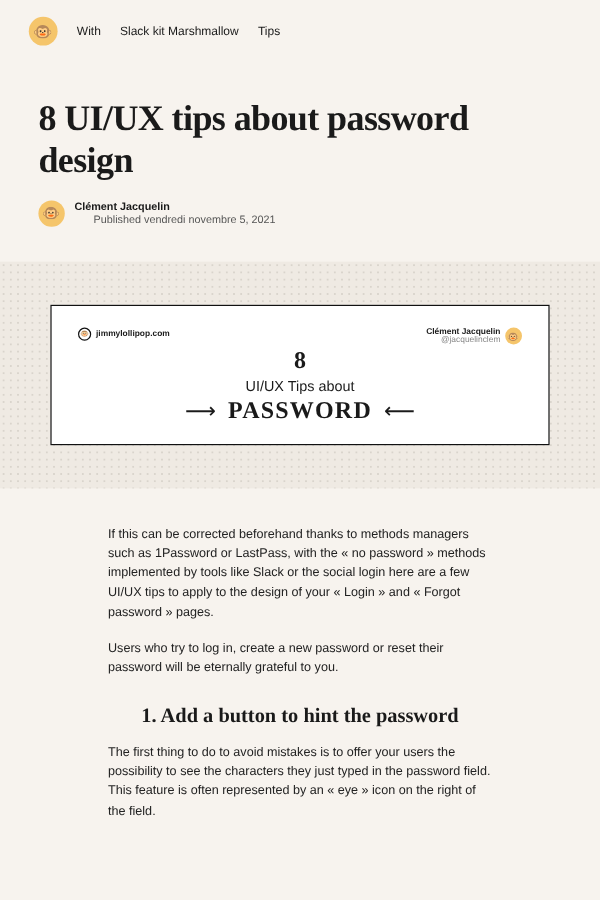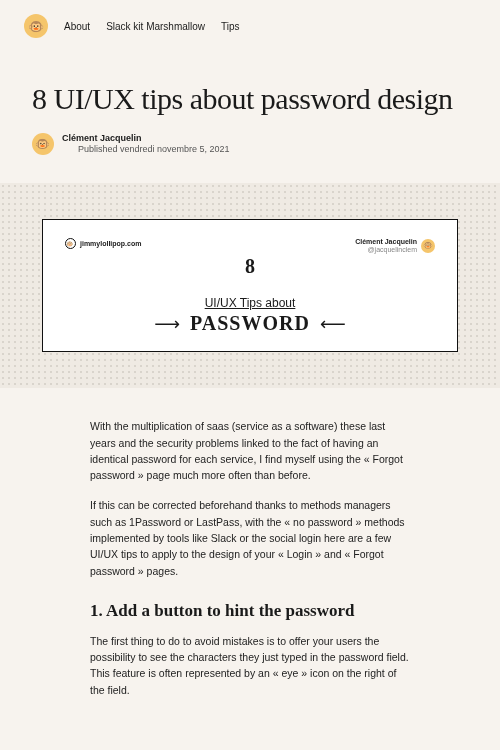--- a/index.html
+++ b/index.html
@@ -1,52 +1,52 @@
 <!DOCTYPE html>
 <html><head>
 <meta charset="utf-8">
 <style>
 * { margin: 0; padding: 0; box-sizing: border-box; }
 body { background: #f7f3ee; font-family: -apple-system, BlinkMacSystemFont, 'Segoe UI', sans-serif; color: #1a1a1a; width: 500px; }
 .nav { display: flex; align-items: center; gap: 16px; padding: 14px 24px; }
 .nav-logo { width: 24px; height: 24px; background: #f5c56b; border-radius: 50%; display: flex; align-items: center; justify-content: center; font-size: 13px; }
 .nav-link { font-size: 10px; color: #1a1a1a; text-decoration: none; }
 .article { padding: 30px 32px 0 32px; }
-.title { font-family: Georgia, 'Times New Roman', serif; font-size: 30px; font-weight: 400; line-height: 1.15; letter-spacing: -0.5px; margin-bottom: 16px; }
+.title { font-family: Georgia, 'Times New Roman', serif; font-size: 30px; font-weight: 700; line-height: 1.15; letter-spacing: -0.5px; margin-bottom: 16px; }
 .author-row { display: flex; align-items: center; gap: 8px; margin-bottom: 28px; }
 .author-avatar { width: 22px; height: 22px; border-radius: 50%; background: #f5c56b; display:flex; align-items:center; justify-content:center; font-size:12px;}
 .author-meta { display: flex; flex-direction: column; line-height: 1.25; }
 .author-name { font-size: 9px; font-weight: 600; }
 .author-date { font-size: 9px; color: #555; padding-left: 16px; }
 .hero { background-image: radial-gradient(#d9d4cc 0.8px, transparent 0.8px); background-size: 6px 6px; background-color:#efeae3; padding: 36px 42px; margin: 0 -32px; }
 .hero-card { background: #fff; border: 1.5px solid #111; padding: 18px 22px 16px 22px; position: relative; }
 .hero-top { display:flex; justify-content:space-between; align-items:flex-start; font-size:7px; }
 .hero-top-left { display:flex; align-items:center; gap:4px; font-weight:600;}
 .hero-top-left .dot { width:11px; height:11px; border:1px solid #111; border-radius:50%; display:inline-flex; align-items:center; justify-content:center; font-size:6px;}
 .hero-top-right { display:flex; align-items:center; gap:4px; text-align:right;}
 .hero-top-right .meta { line-height:1.1; }
 .hero-top-right .meta .n { font-weight:600; display:block;}
 .hero-top-right .meta .h { color:#888; display:block;}
 .hero-top-right .av { width:14px; height:14px; border-radius:50%; background:#f5c56b; display:flex; align-items:center; justify-content:center; font-size:8px;}
 .hero-center { text-align:center; margin-top: 2px; }
 .hero-num { font-family: Georgia, serif; font-size: 20px; font-weight: 900; }
-.hero-sub { font-size: 12px; margin-top: 18px; text-decoration: underline; }
+.hero-sub { font-size: 12px; margin-top: 2px; }
 .hero-pw-row { display:flex; align-items:center; justify-content:center; gap:10px; margin-top: 2px;}
 .hero-pw { font-family: Georgia, serif; font-size: 20px; font-weight: 700; letter-spacing: 1px; text-align: right; }
 .arrow { font-size: 18px; }
 .content { padding: 30px 58px 0 58px; }
 .para { font-size: 10.5px; line-height: 1.55; margin-bottom: 14px; color: #222; }
-.h2 { font-family: Georgia, serif; font-size: 17px; font-weight: 700; margin: 22px 0 12px 0; }
+.h2 { font-family: Georgia, serif; font-size: 17px; font-weight: 700; margin: 22px 0 12px 0; text-align: center; }
 </style>
 </head>
 <body>
 
 <nav class="nav">
   <span class="nav-logo">🐵</span>
-  <a class="nav-link">About</a>
+  <a class="nav-link">With</a>
   <a class="nav-link">Slack kit Marshmallow</a>
   <a class="nav-link">Tips</a>
 </nav>
 
 <article class="article">
   <h1 class="title">8 UI/UX tips about password design</h1>
 
   <div class="author-row">
     <span class="author-avatar">🐵</span>
     <div class="author-meta">
@@ -76,21 +76,21 @@
         <div class="hero-pw-row">
           <span class="arrow">⟶</span>
           <span class="hero-pw">PASSWORD</span>
           <span class="arrow">⟵</span>
         </div>
       </div>
     </div>
   </div>
 
   <div class="content">
-    <p class="para">With the multiplication of saas (service as a software) these last years and the security problems linked to the fact of having an identical password for each service, I find myself using the « Forgot password » page much more often than before.</p>
     <p class="para">If this can be corrected beforehand thanks to methods managers such as 1Password or LastPass, with the « no password » methods implemented by tools like Slack or the social login here are a few UI/UX tips to apply to the design of your « Login » and « Forgot password » pages.</p>
+    <p class="para">Users who try to log in, create a new password or reset their password will be eternally grateful to you.</p>
 
     <h2 class="h2">1. Add a button to hint the password</h2>
 
     <p class="para">The first thing to do to avoid mistakes is to offer your users the possibility to see the characters they just typed in the password field. This feature is often represented by an « eye » icon on the right of the field.</p>
 
   </div>
 </article>
 
 </body></html>

